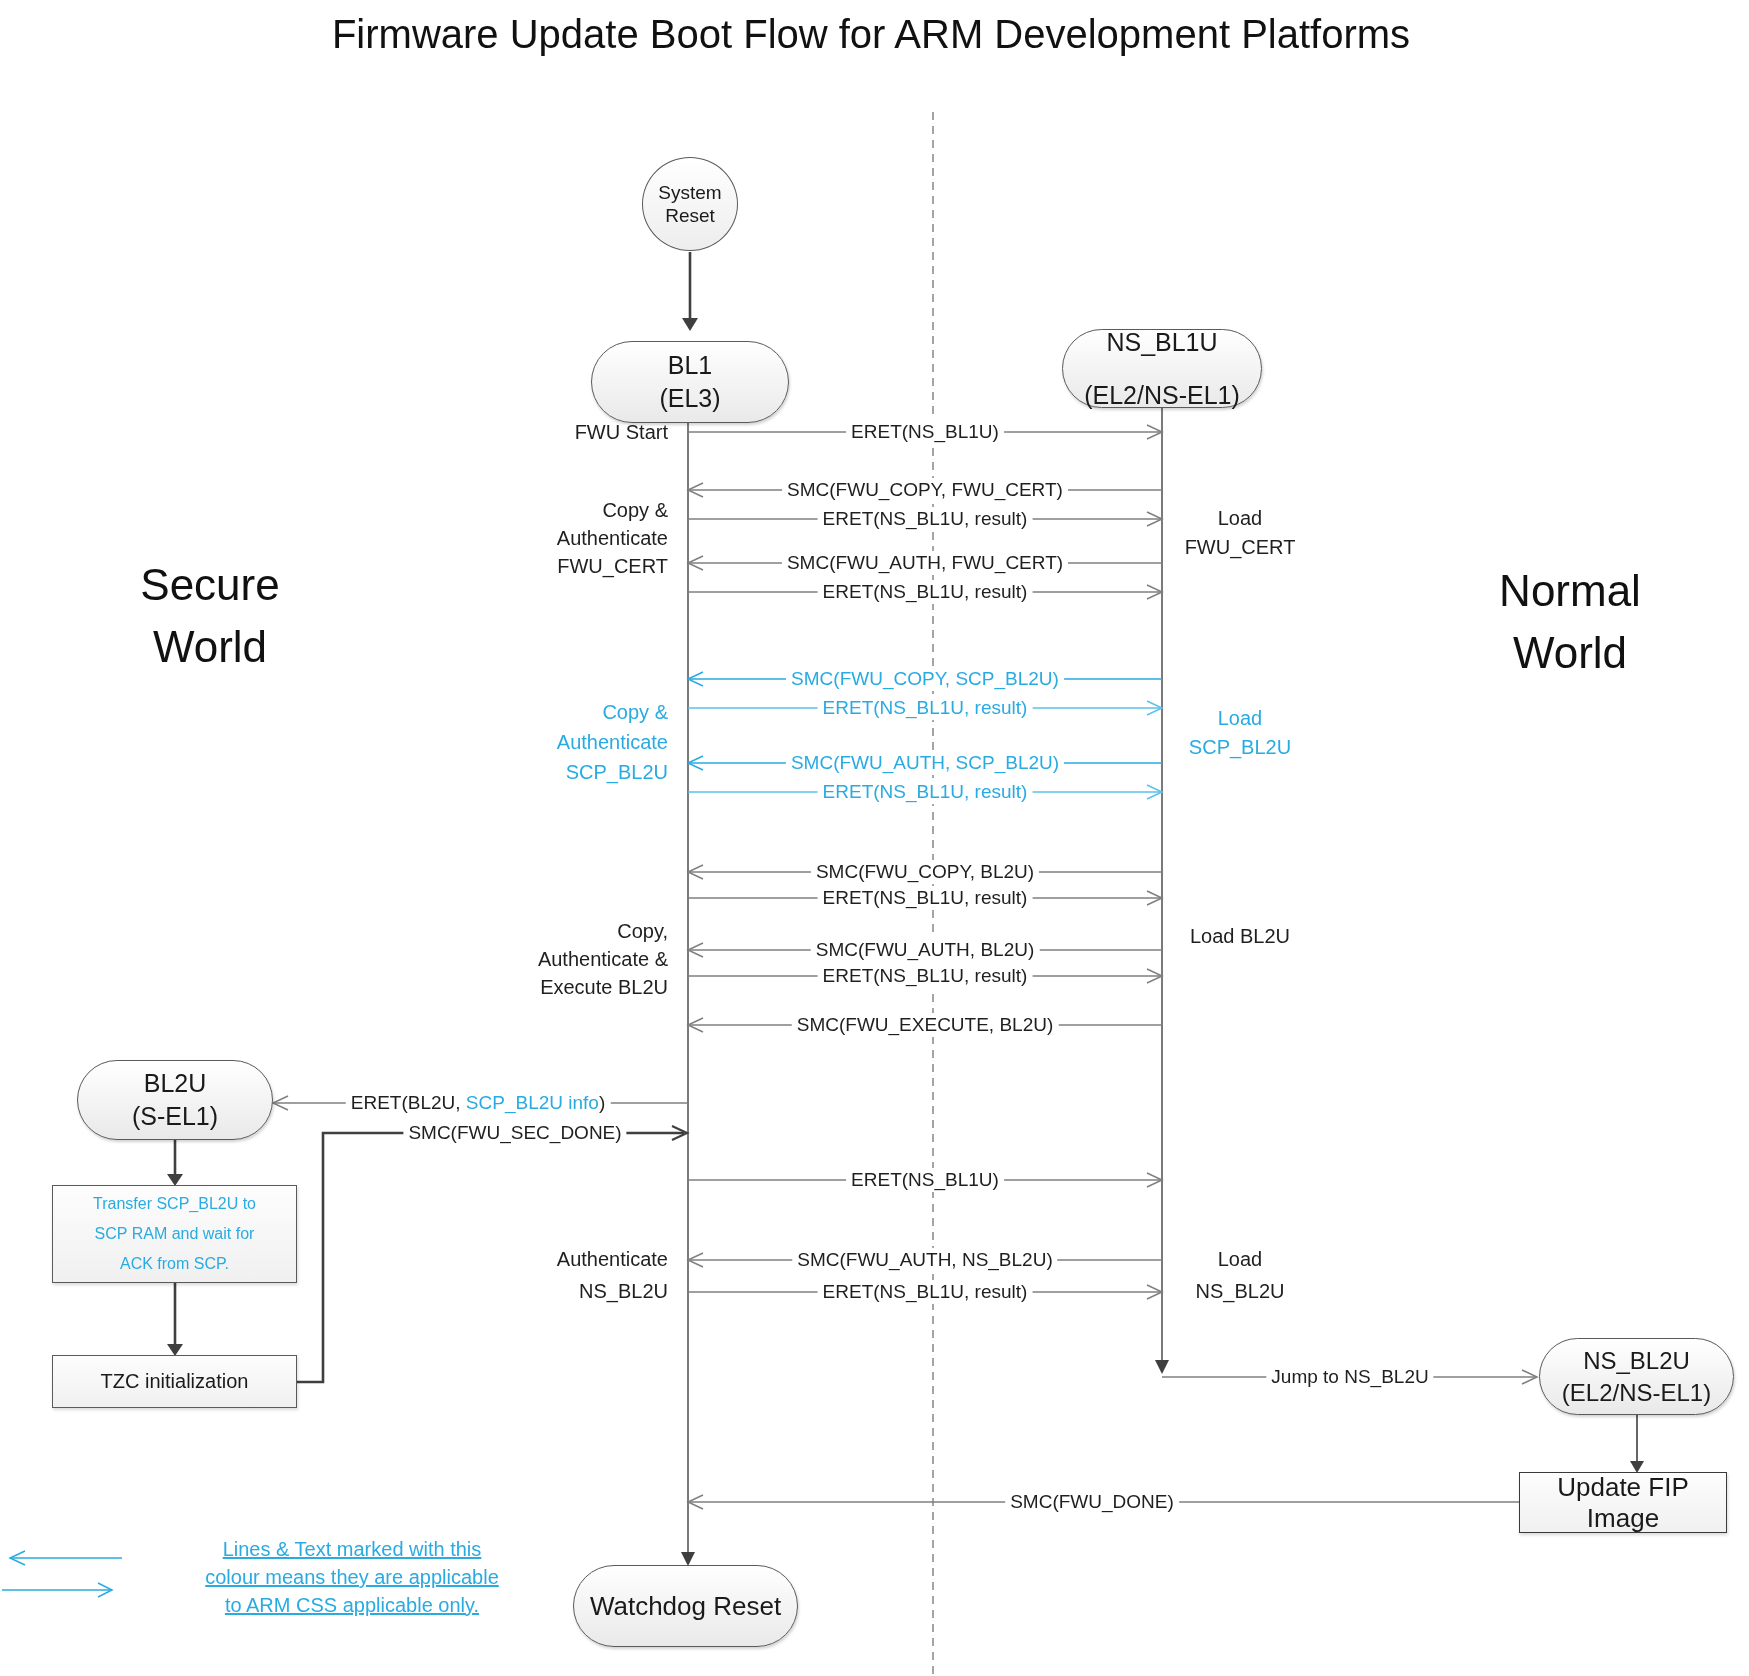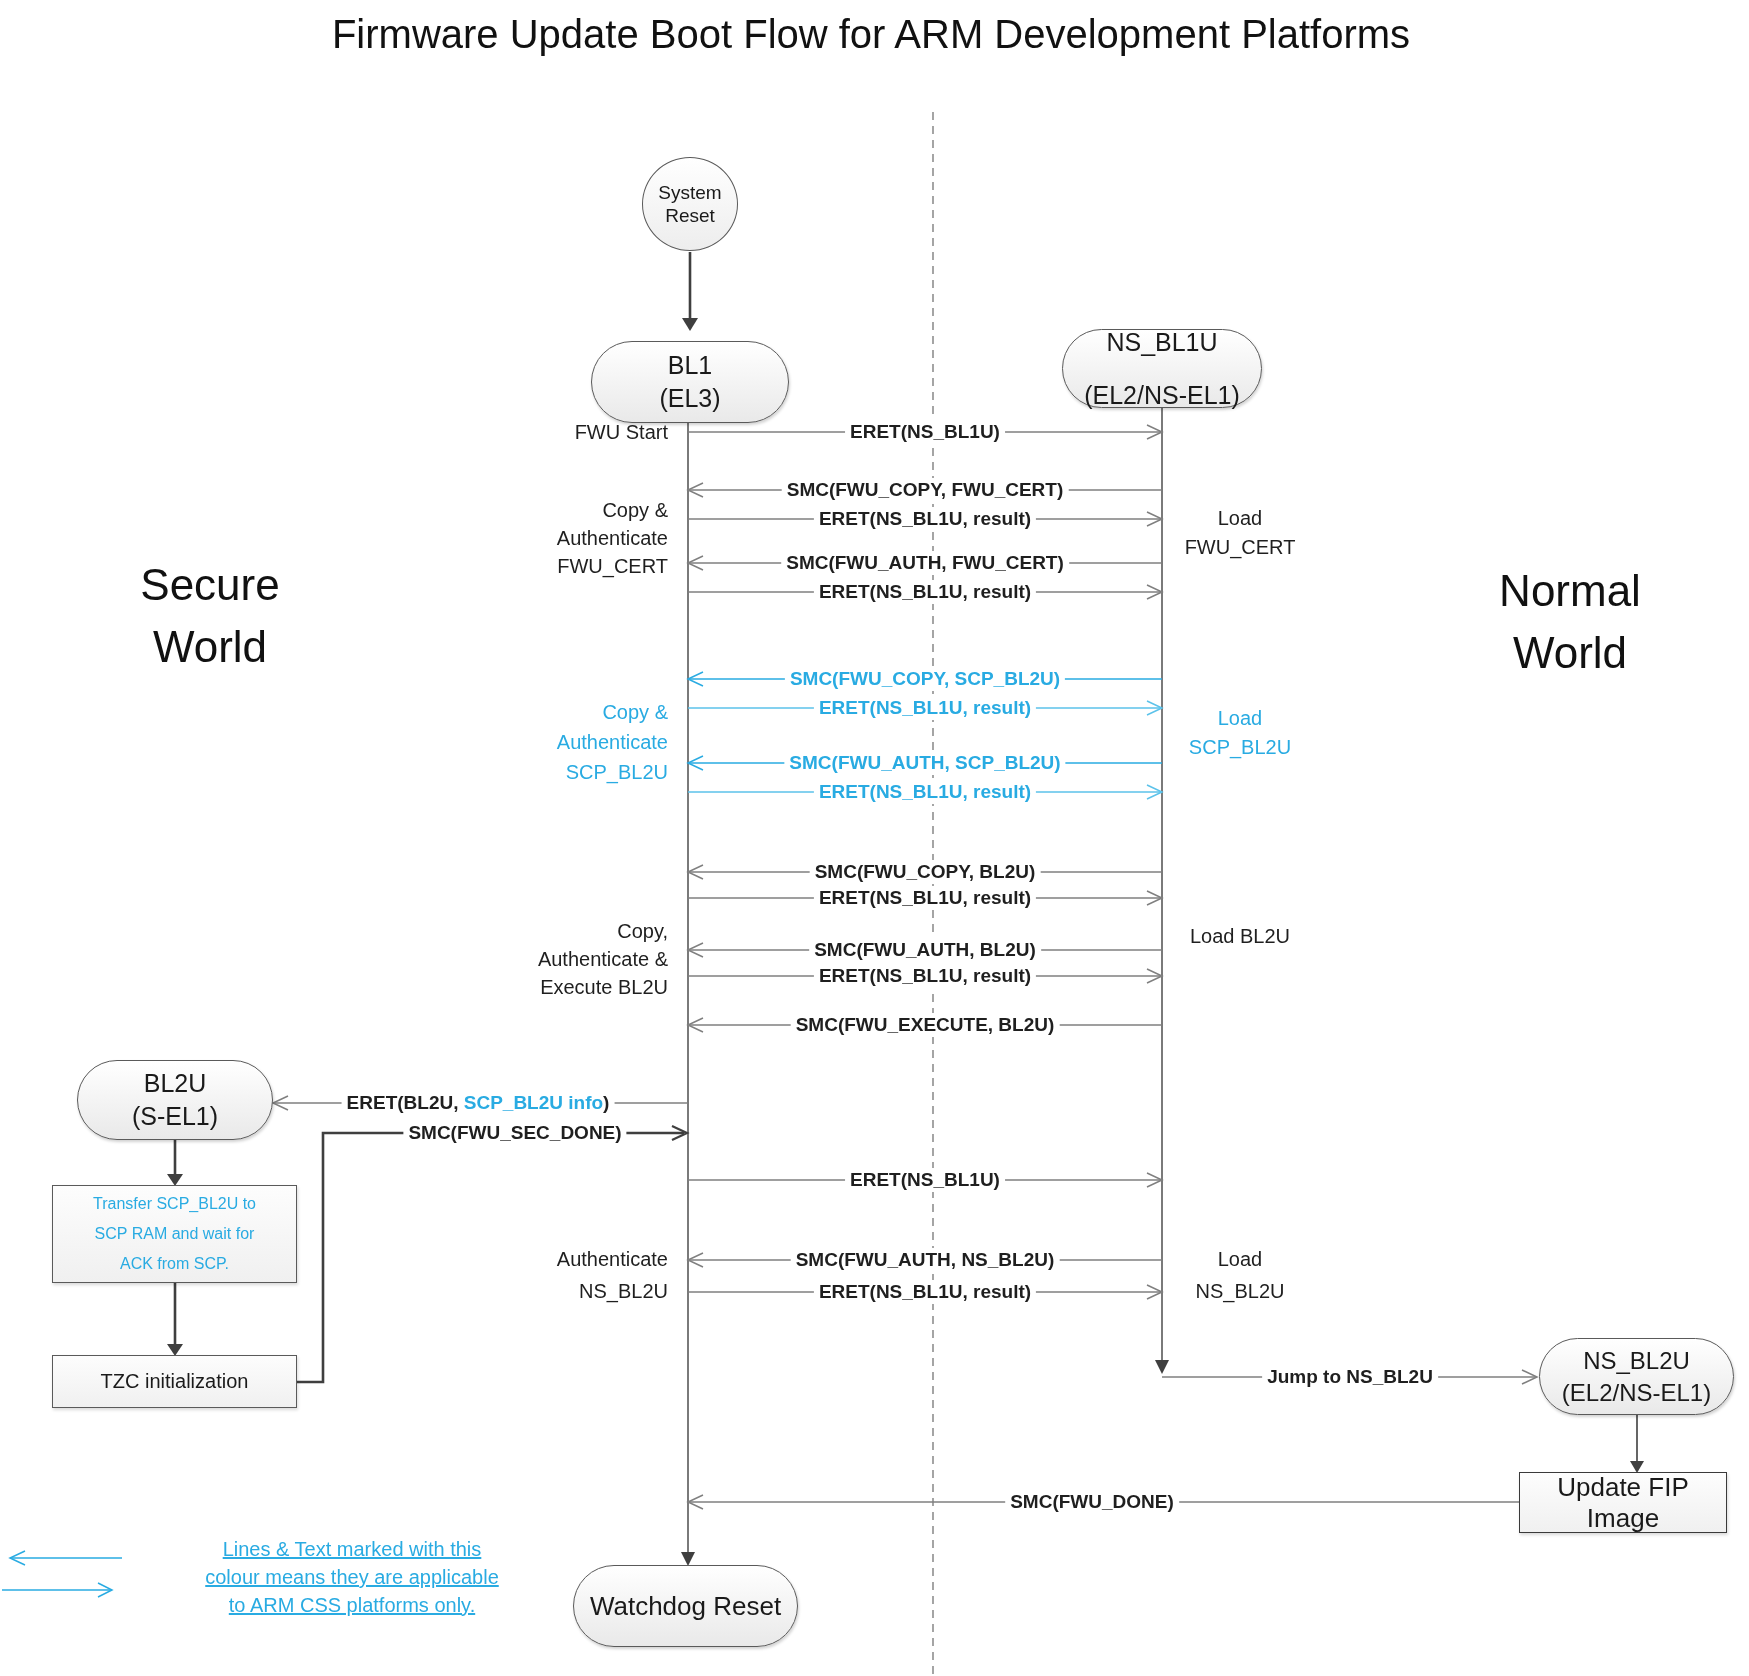--- a/index.html
+++ b/index.html
@@ -25,21 +25,21 @@
   .stadium{border:1.6px solid #5a5a5a;border-radius:42px;
            background:linear-gradient(180deg,#ffffff 0%,#e9e9e9 100%);
            box-shadow:1px 2px 3px rgba(0,0,0,0.18);font-size:25px;line-height:33px;}
   .ellipse{border:1.4px solid #5a5a5a;border-radius:50%;
            background:linear-gradient(180deg,#ffffff 0%,#ededed 100%);
            font-size:19px;line-height:23px;}
   .rectnode{border:1.5px solid #5a5a5a;
             background:linear-gradient(180deg,#fdfdfd 0%,#f0f0f0 100%);
             box-shadow:1px 2px 3px rgba(0,0,0,0.15);}
   .msg{position:absolute;transform:translate(-50%,-50%);background:#ffffff;
-       padding:1px 5px;font-size:19px;white-space:nowrap;color:#1f1f1f;font-weight:bold;}
+       padding:1px 5px;font-size:19px;white-space:nowrap;color:#1f1f1f;}
   .side-r{position:absolute;transform:translateY(-50%);text-align:right;
           font-size:20px;line-height:28px;white-space:nowrap;color:#1f1f1f;}
   .side-c{position:absolute;transform:translate(-50%,-50%);text-align:center;
           font-size:20px;line-height:29px;white-space:nowrap;color:#1f1f1f;}
   .cyan{color:#29ABE2;}
   .legend-text{position:absolute;left:352px;top:1577px;transform:translate(-50%,-50%);
           text-align:center;font-size:20px;line-height:28px;color:#29ABE2;white-space:nowrap;text-decoration:underline;}
 </style>
 </head>
 <body>
@@ -303,16 +303,16 @@
   <div class="side-c" style="left:1240px;top:936px;">Load BL2U</div>
 
   <div class="side-c" style="left:1240px;top:1275px;line-height:32px;">
     <div>Load</div>
     <div>NS_BL2U</div>
   </div>
 
   <div class="legend-text">
     <div>Lines &amp; Text marked with this</div>
     <div>colour means they are applicable</div>
-    <div>to ARM CSS platforms only.</div>
+    <div>to ARM CSS applicable only.</div>
   </div>
 
 </div>
 
 </body></html>

